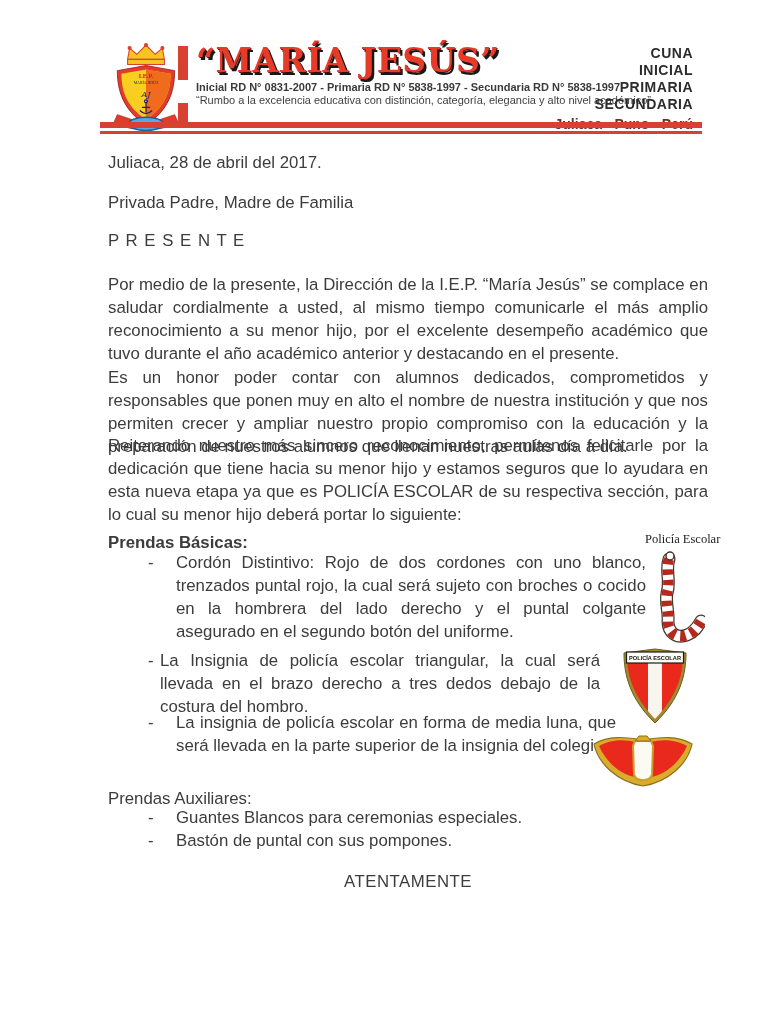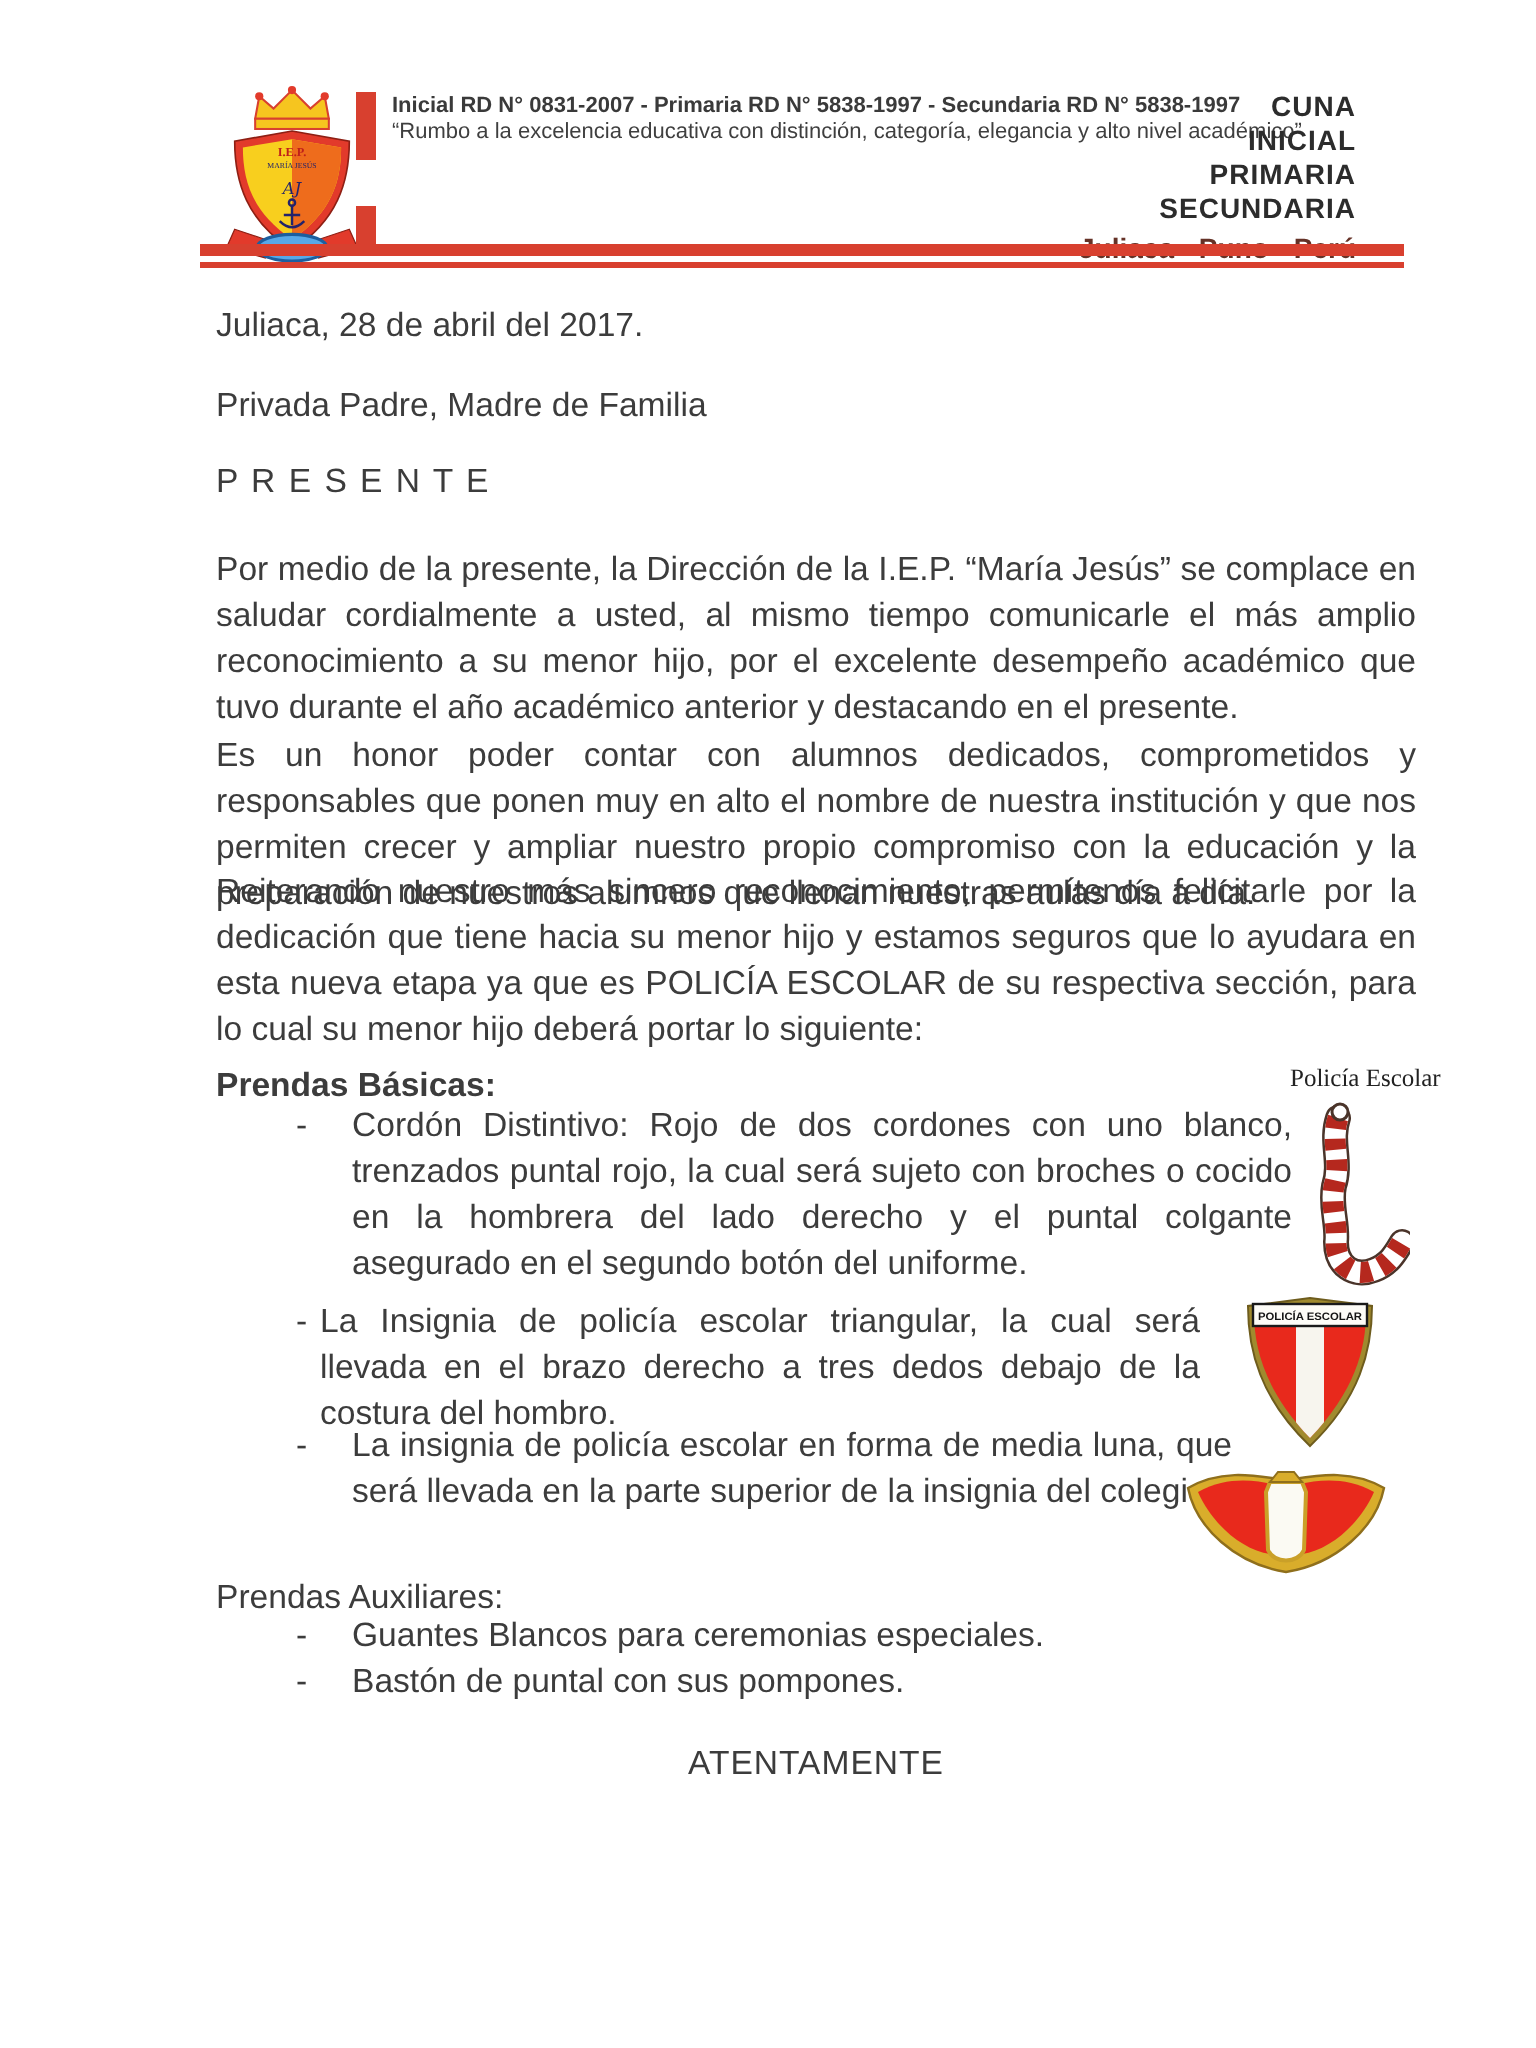--- a/index.html
+++ b/index.html
@@ -15,21 +15,21 @@
   .hdr-center{position:absolute;left:196px;top:44px;width:420px;}
   .inst{font-size:19.5px;font-weight:bold;color:#28286e;letter-spacing:.3px;line-height:22px;}
   .school-name{
     font-family:"DejaVu Serif",serif;font-weight:bold;font-size:33px;line-height:34px;
     color:#e73b2a;letter-spacing:.5px;
     text-shadow:2.5px 2.5px 0 #181818, 1px 1px 0 #7c170e;
     white-space:nowrap;
   }
   .rd{font-size:11px;font-weight:bold;color:#3a3a3a;margin-top:3px;white-space:nowrap;}
   .motto{font-size:11px;color:#3f3f3f;margin-top:1px;white-space:nowrap;}
-  .levels{position:absolute;right:90px;top:45px;text-align:right;}
+  .levels{position:absolute;right:75px;top:45px;text-align:right;}
   .level{font-size:14px;font-weight:bold;color:#2c2c2c;line-height:17px;letter-spacing:.5px;}
   .location{font-size:14px;font-weight:bold;color:#653227;margin-top:3px;white-space:nowrap;}
   .rule1{position:absolute;left:100px;top:122px;width:602px;height:6px;background:#d8402f;}
   .rule2{position:absolute;left:100px;top:131px;width:602px;height:2.5px;background:#d8402f;}
   
   .blk{position:absolute;left:108px;width:600px;font-size:16.8px;line-height:23px;}
   .date{top:151px;}
   .salutation{top:191px;}
   .presente{top:229px;font-weight:normal;letter-spacing:1px;}
   .p1{top:256px;text-align:justify;}
@@ -85,20 +85,21 @@
         <polygon points="68,70 50,76 53,84 72,79" fill="#e23a2b" stroke="#8e1f14" stroke-width="0.6"></polygon>
         <ellipse cx="40" cy="79" rx="17" ry="6.5" fill="#57a8e8" stroke="#1d5e9e" stroke-width="1.5"></ellipse>
         <text x="40" y="81" font-size="4.4" font-weight="bold" fill="#ffffff" text-anchor="middle">JULIACA</text>
       </g>
     </svg>
 
     <div class="vbar top"></div>
     <div class="vbar bot"></div>
 
     <div class="hdr-center">
+      <div class="school-name">“MARÍA JESÚS”</div>
       <div class="rd">Inicial RD N° 0831-2007  -  Primaria RD N° 5838-1997  -  Secundaria RD N° 5838-1997</div>
       <div class="motto">“Rumbo a la excelencia educativa con distinción, categoría, elegancia y alto nivel académico”</div>
     </div>
 
     <div class="levels">
       <div class="level">CUNA</div>
       <div class="level">INICIAL</div>
       <div class="level">PRIMARIA</div>
       <div class="level">SECUNDARIA</div>
       <div class="location">Juliaca - Puno - Perú</div>

